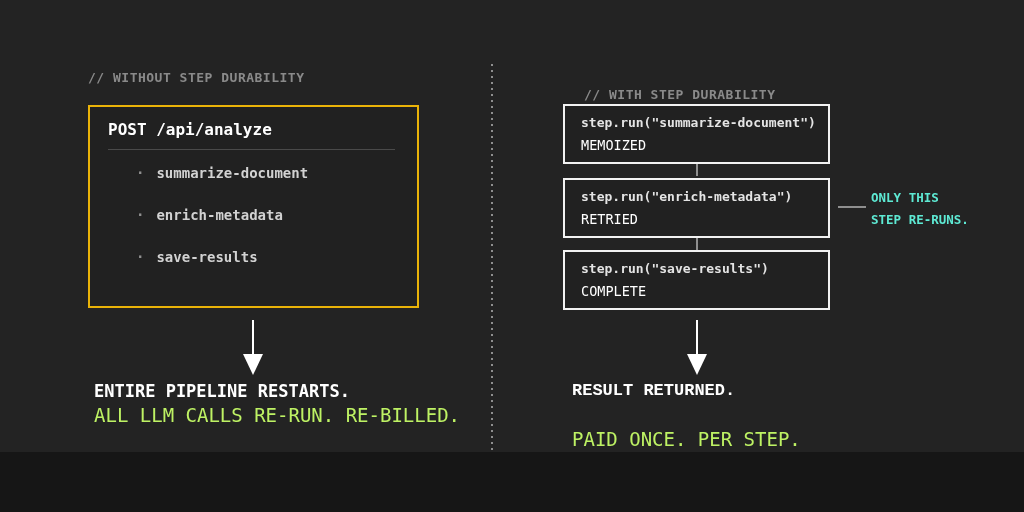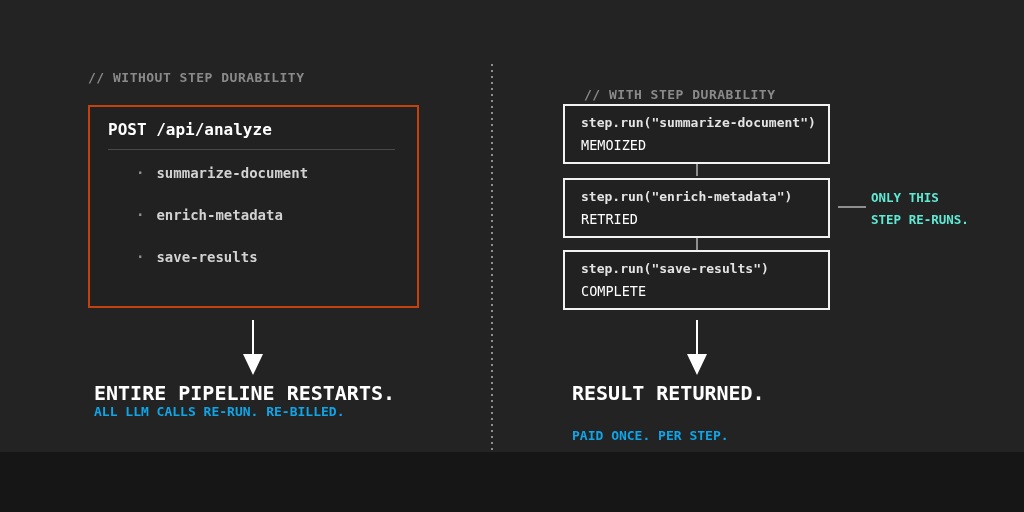--- a/index.html
+++ b/index.html
@@ -16,21 +16,21 @@
     color:#8a8a8a;letter-spacing:.5px;
     white-space:nowrap;
   }
   .hdr-left{left:88px;top:70px;}
   .hdr-right{left:584px;top:70px;margin-top:17px;}
 
   
   .request-box{
     position:absolute;left:88px;top:105px;
     width:327px;height:199px;
-    border:2px solid #c2410c;background:#212121;
+    border:2px solid #eab308;background:#212121;
   }
   .box-title{
     position:absolute;left:18px;top:13px;
     font-size:16px;font-weight:bold;color:#ffffff;
     white-space:nowrap;
   }
   .box-divider{
     position:absolute;left:18px;right:22px;top:42px;
     height:1px;background:#4a4a4a;
   }
@@ -72,28 +72,28 @@
     line-height:22px;white-space:nowrap;
   }
 
   
   .arrow{position:absolute;top:320px;width:24px;height:56px;}
   .arrow-left{left:241px;}
   .arrow-right{left:685px;}
 
   
   .outcome1{
-    position:absolute;font-size:20px;font-weight:bold;color:#ffffff;white-space:nowrap;
+    position:absolute;font-size:17px;font-weight:bold;color:#ffffff;white-space:nowrap;
   }
   .outcome2{
-    position:absolute;font-size:13px;font-weight:bold;color:#0ea5e9;white-space:nowrap;
+    position:absolute;font-size:19px;font-weight:normal;color:#bef264;white-space:nowrap;
   }
   .out-l1{left:94px;top:381px;}
   .out-l2{left:94px;top:404px;}
-  .out-r1{left:572px;top:381px;}
+  .out-r1{left:572px;top:381px;font-family:Liberation Mono, monospace;}
   .out-r2{left:572px;top:428px;}
 
   
   .mid-divider{
     position:absolute;left:491px;top:64px;width:2px;height:402px;
     background:repeating-linear-gradient(to bottom,#8f8f8f 0px,#8f8f8f 2px,transparent 2px,transparent 6px);
   }
 
   
   .logo{

